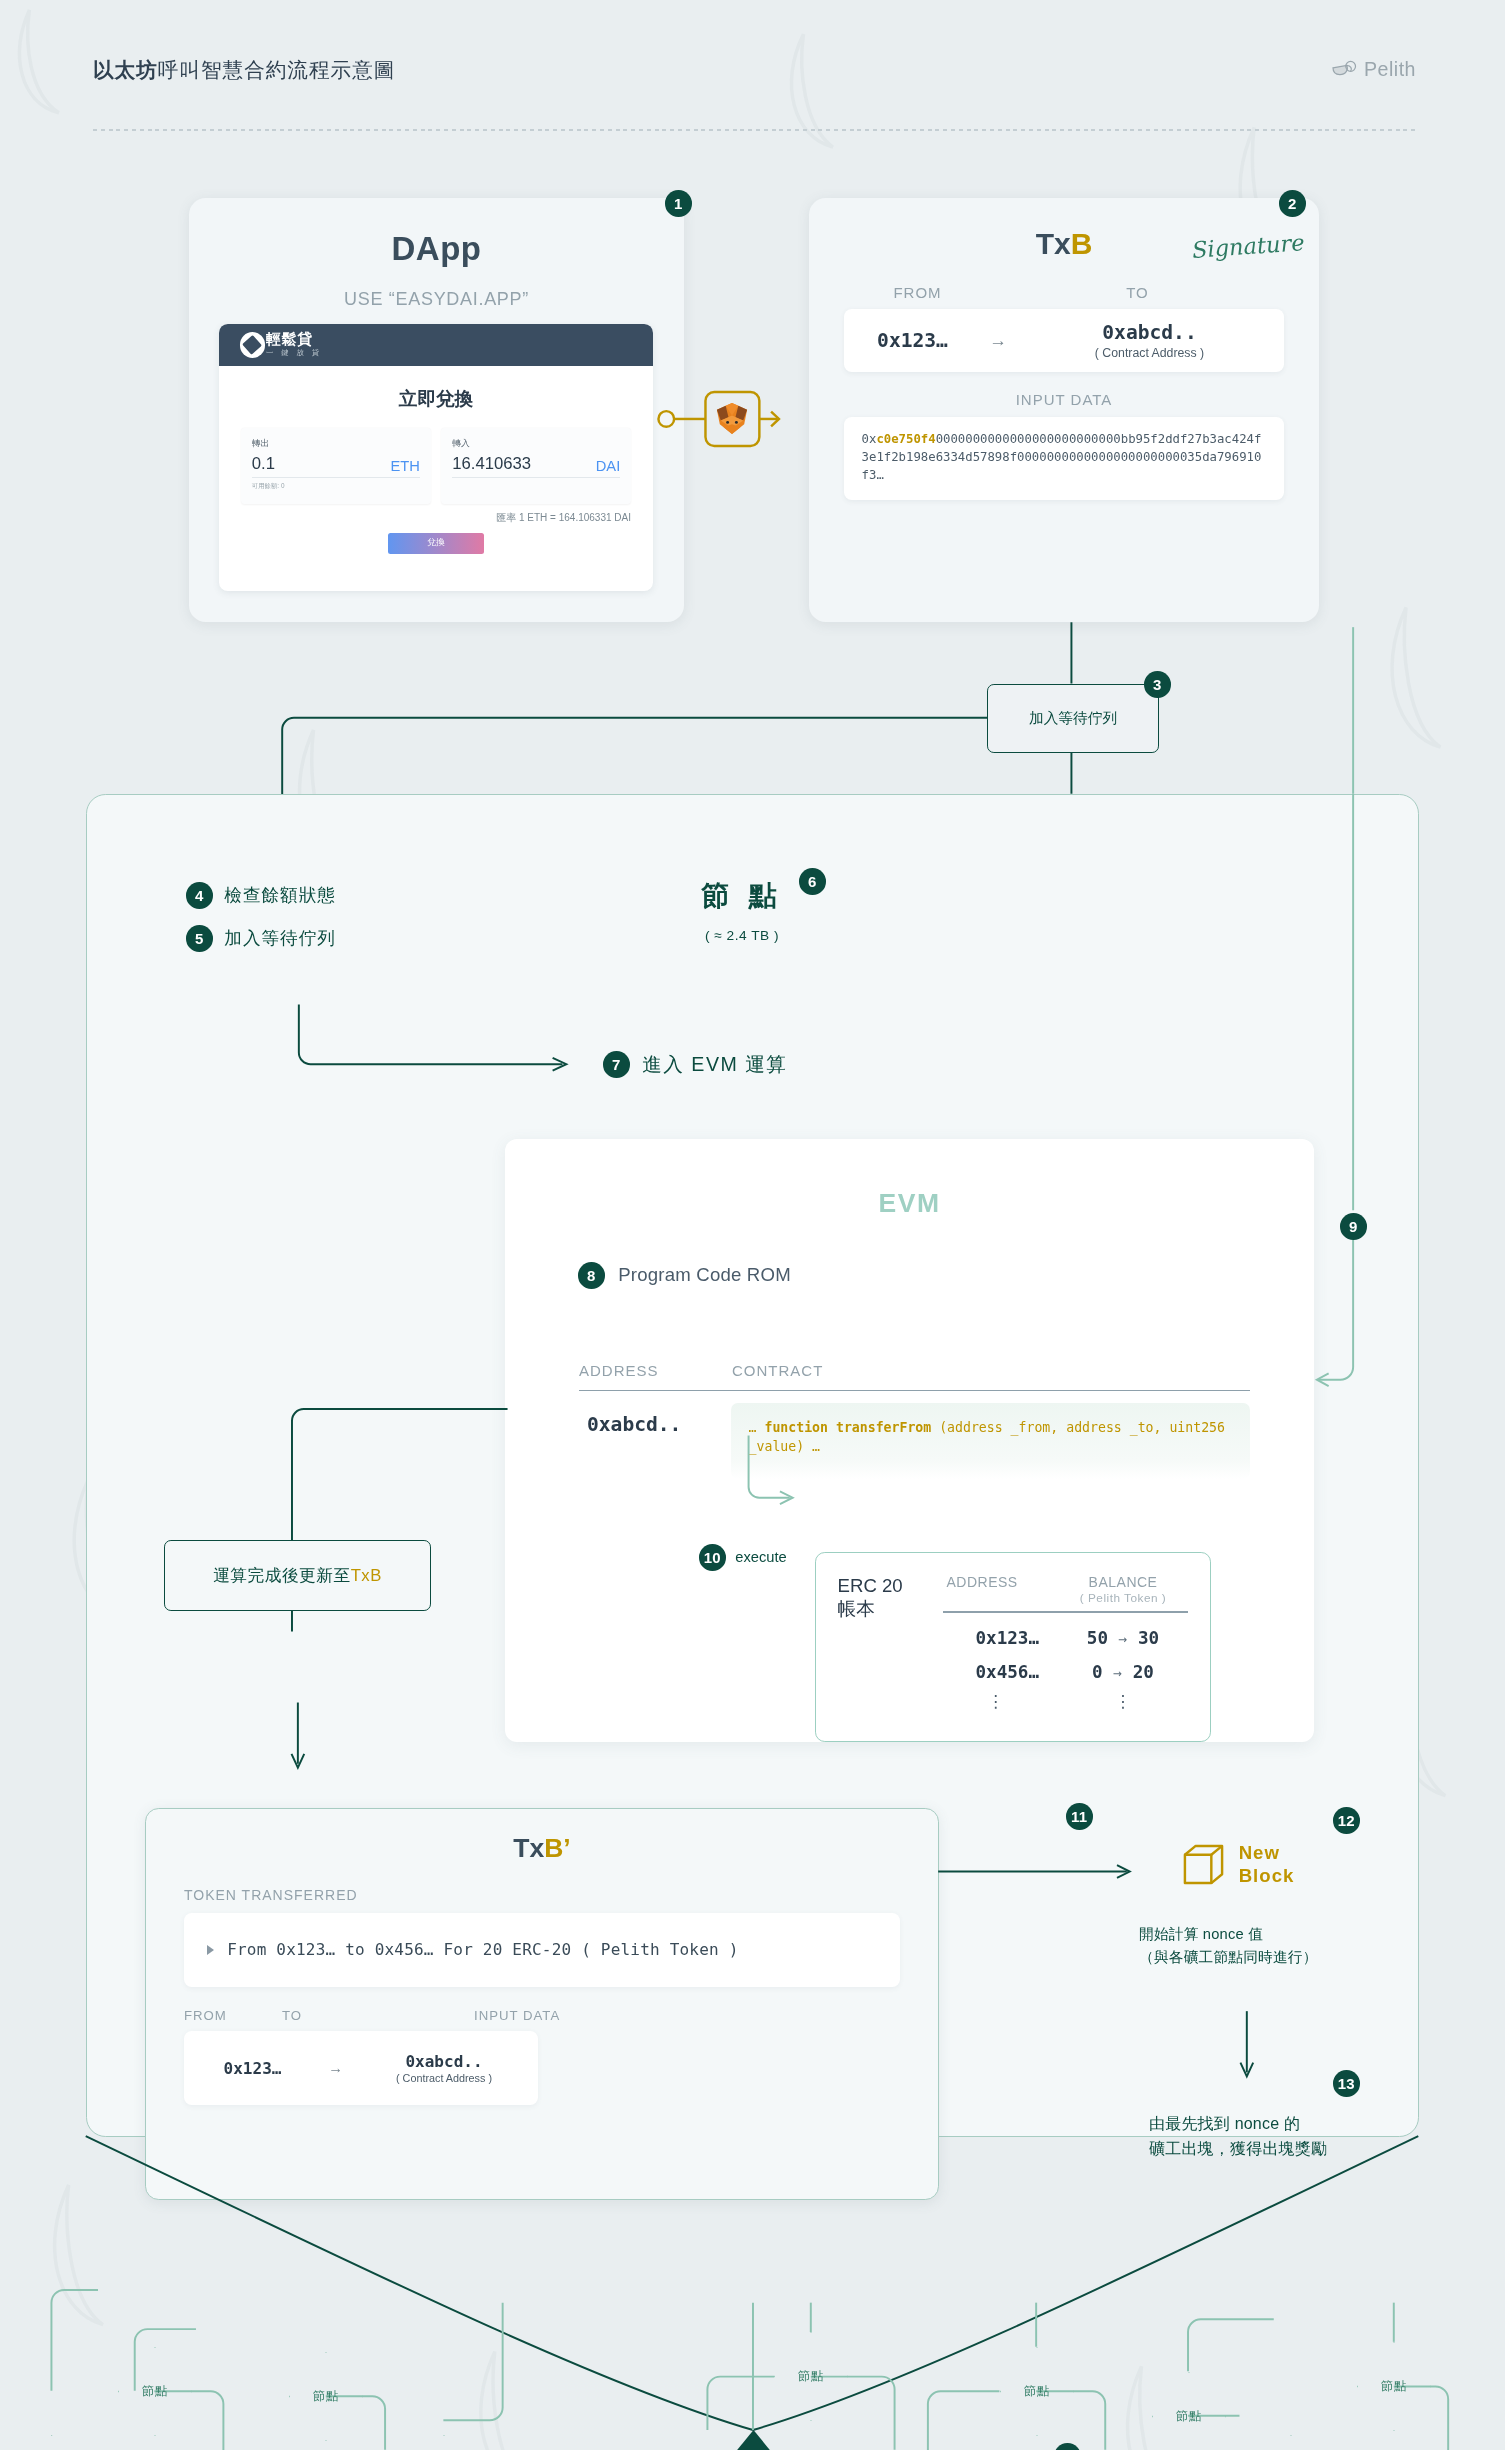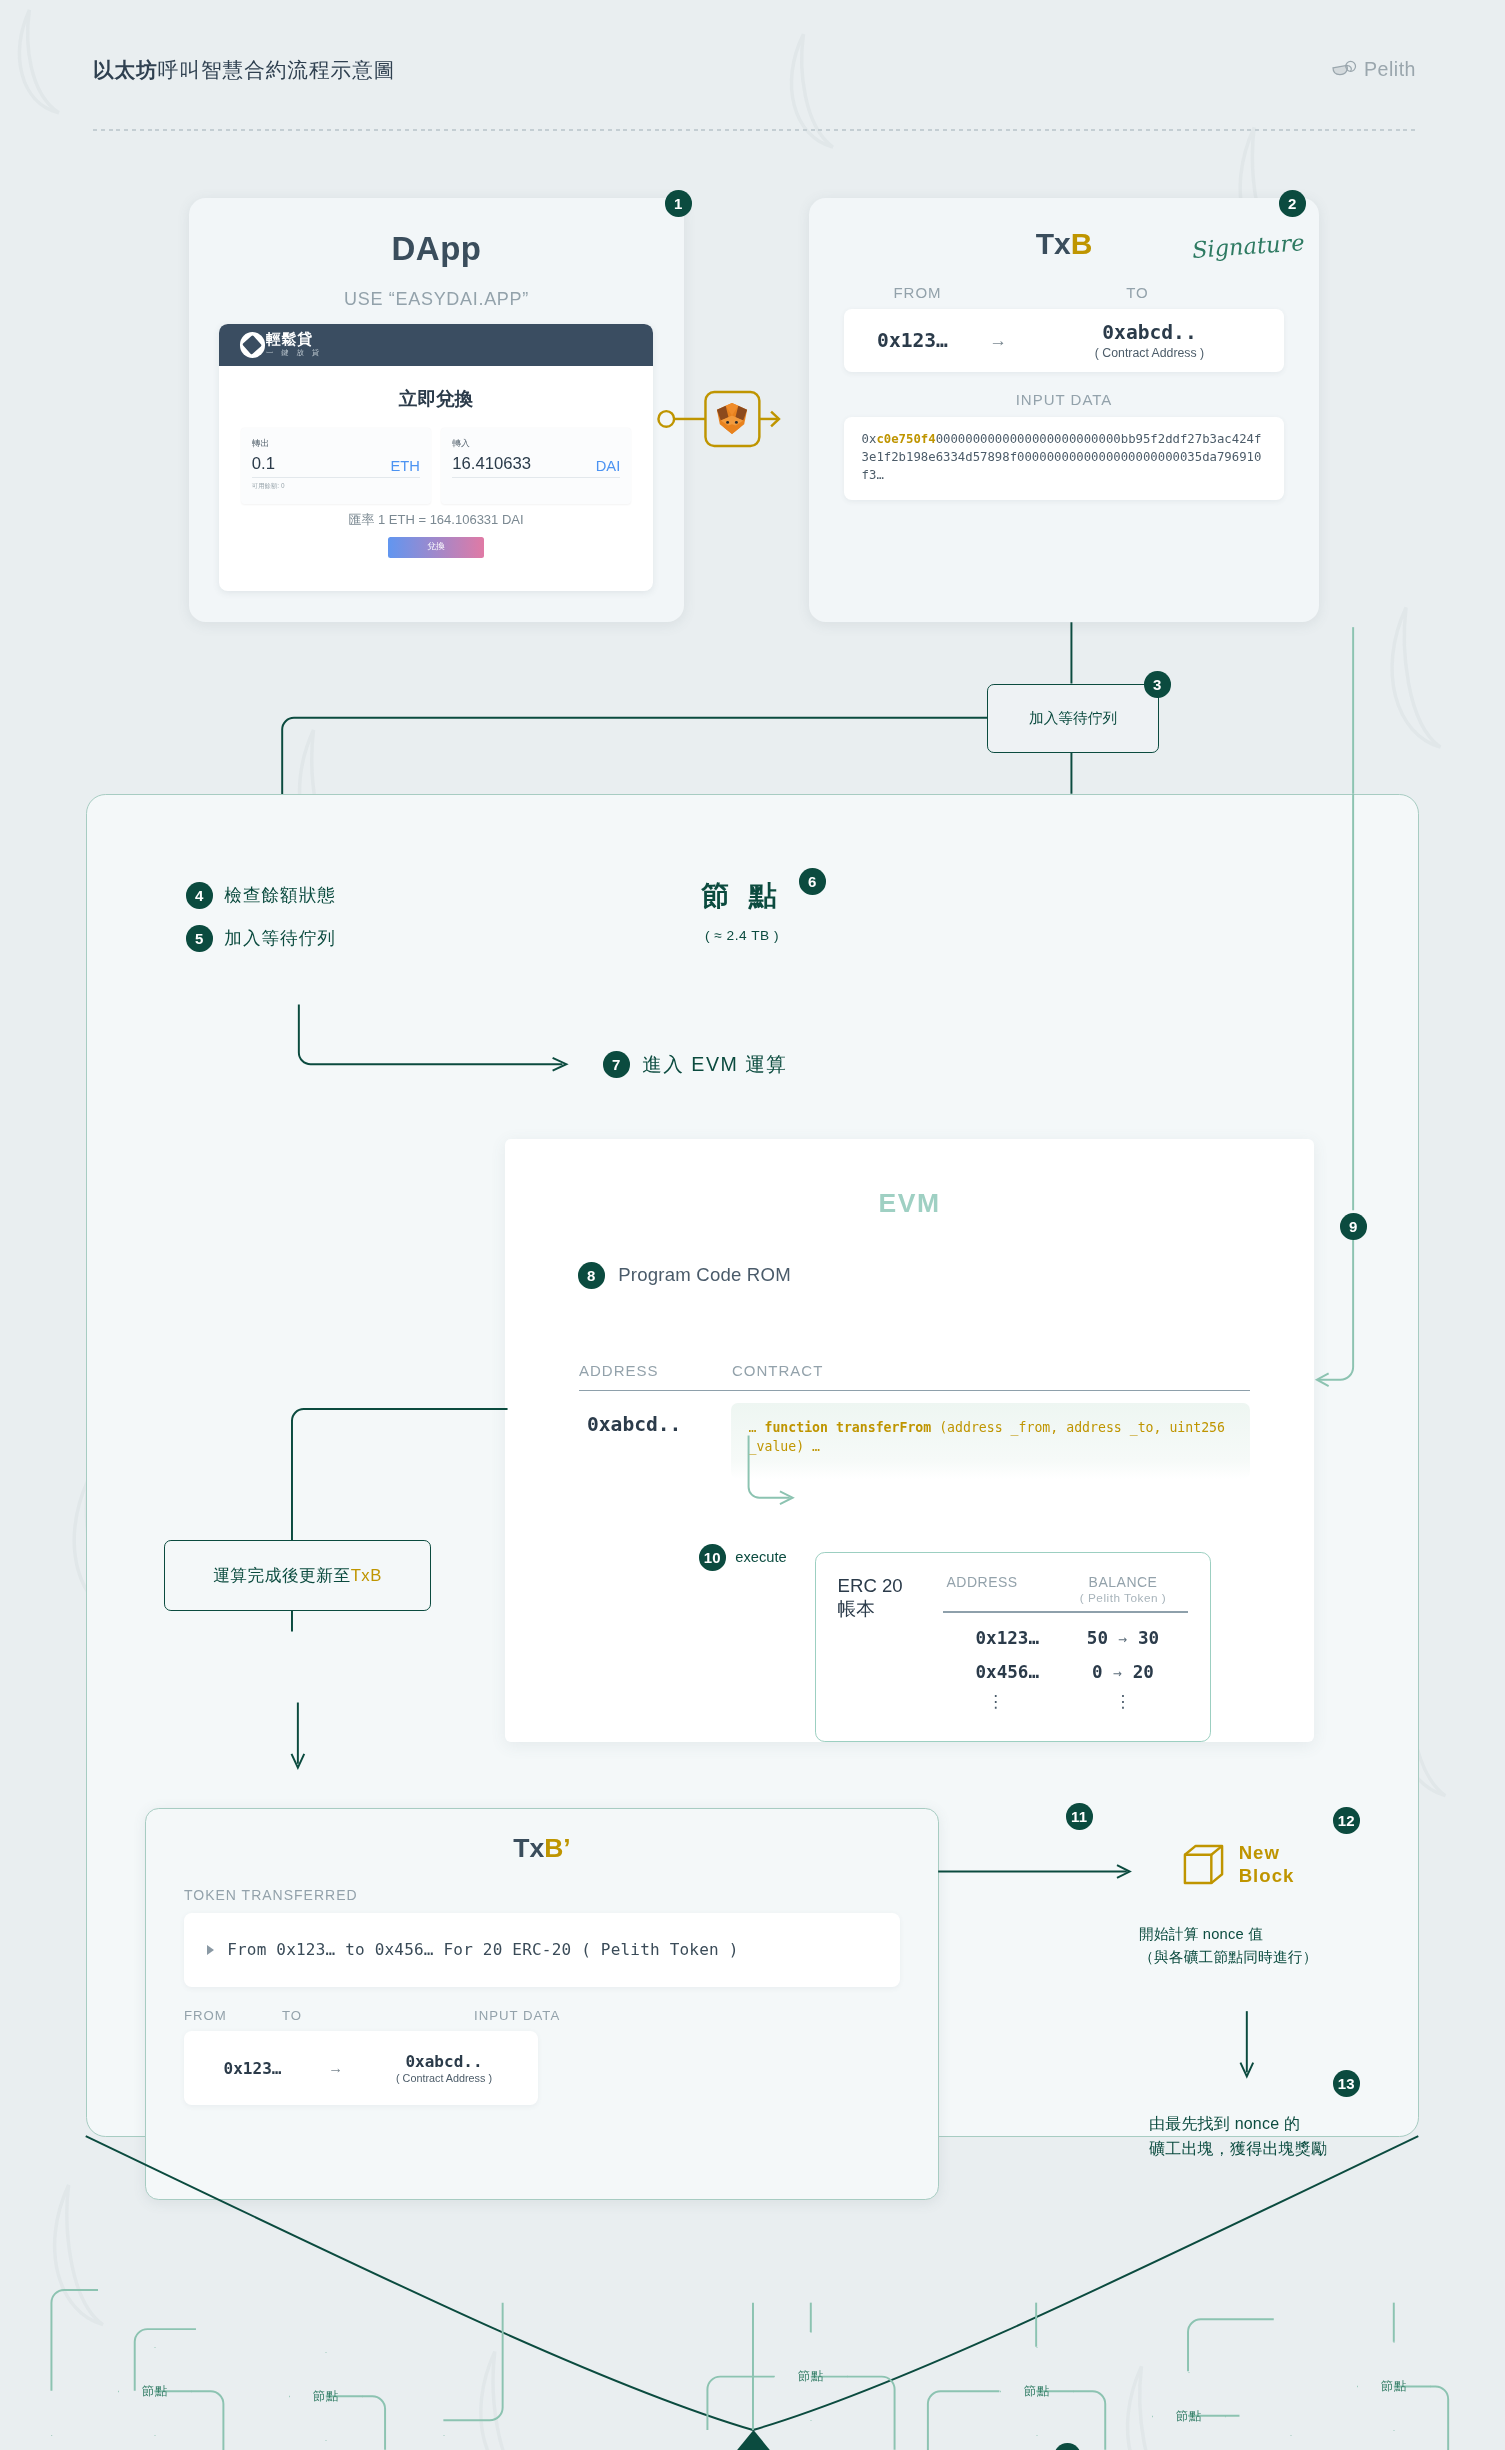--- a/index.html
+++ b/index.html
@@ -49,21 +49,21 @@
   .bbar .bl1{font-size:14.7px;font-weight:700;color:#fff;line-height:1.05;letter-spacing:1px;}
   .bbar .bl2{font-size:7.4px;color:#b9c4cc;letter-spacing:2.9px;}
   .swap-h { text-align:center; font-size:18.6px; font-weight:700; color:#2b3b4a; margin-top:19.6px;}
   .fields { display:flex; gap:10.8px; padding:0 22px; margin-top:16.7px;}
   .field { flex:1; background:#fbfcfd; border-radius:3.9px; padding:9.8px 10.8px 12.7px; box-shadow:0 0.5px 2px rgba(0,0,0,.05);}
   .field .flab{font-size:8.8px;color:#52606c;}
   .field .frow{display:flex;align-items:flex-end;justify-content:space-between;border-bottom:0.5px solid #e3e8ec;padding-bottom:2.9px;margin-top:3.9px;}
   .field .fval{font-size:16.7px;color:#2b3b4a;}
   .field .fcur{font-size:14.7px;color:#4c93f2;}
   .field .fhint{font-size:6.4px;color:#9aa6ad;margin-top:4.4px;}
-  .rate{text-align:center;font-size:13px;color:#7b8992;padding:0 22px;margin-top:6.9px;}
+  .rate{text-align:right;font-size:10px;color:#7b8992;padding:0 22px;margin-top:6.9px;}
   .swapbtn{margin:7.8px auto 0;width:96px;height:21px;border-radius:2.5px;
      background:linear-gradient(90deg,#6196f0,#e07aa5);color:#fff;font-size:8.8px;
      display:flex;align-items:center;justify-content:center;border:none;cursor:pointer;}
 
   
   #txb { left:809px; top:198px; width:510px; height:424px; }
   #txb .card-title { margin-top:29px; font-size:30px;}
   .sig { position:absolute; right:14.7px; top:35px; font-family:"DejaVu Serif",serif;
          font-style:italic; font-size:22.5px; color:#2e7a62; transform:rotate(-4deg);}
   .ft-row{display:flex;margin-top:22.5px;padding:0 35px;}
@@ -90,21 +90,21 @@
       display:flex;align-items:center;justify-content:center;font-size:14.7px;color:#0b4b3f;font-weight:500;}
   .step-line { position:absolute; display:flex; align-items:center; gap:11.8px;}
   .step-line .txt { font-size:17.6px; color:#0b4b3f; font-weight:500; letter-spacing:1px;}
   .node-title { position:absolute; left:654px; top:877px; text-align:center; width:176px;}
   .node-title .nt { font-size:28px; font-weight:700; color:#0b4b3f; letter-spacing:5.9px;}
   .node-title .ns { font-size:13.7px; color:#0b4b3f; margin-top:12.7px; letter-spacing:0.5px;}
   .evm-enter { position:absolute; left:603px; top:1051px; display:flex; align-items:center; gap:12.7px;}
   .evm-enter .txt { font-size:19.6px; color:#0b4b3f; font-weight:500; letter-spacing:1.5px;}
 
   
-  #evm { left:505px; top:1139px; width:809px; height:603px; background:#fff; border-radius:6px;
+  #evm { left:505px; top:1139px; width:809px; height:603px; background:#fff; border-radius:12px;
          box-shadow:0 3.9px 15.7px rgba(80,100,110,.09);}
   .evm-h { text-align:center; margin-top:49px; font-size:26.5px; font-weight:700; color:#9fd0c3; letter-spacing:1.5px;}
   .pcrom { position:absolute; left:73px; top:123px; display:flex; align-items:center; gap:13.7px;}
   .pcrom .txt { font-size:18.6px; color:#4a5b6a; font-weight:500; letter-spacing:0.2px;}
   .tbl-head { position:absolute; left:74px; top:223px; width:671px;
       display:flex; font-size:15px; color:#93a2ab; letter-spacing:1px; padding-bottom:10.8px;
       border-bottom:1.5px solid #8ea0ab;}
   .tbl-head .c1{width:153px;}
   .code-cell { position:absolute; left:226px; top:264px; width:519px; min-height:76px; border-radius:6.9px;
       background:linear-gradient(180deg,#eef6f2 0%,#f6faf8 75%,#fff 100%); padding:14.7px 17.6px;}

